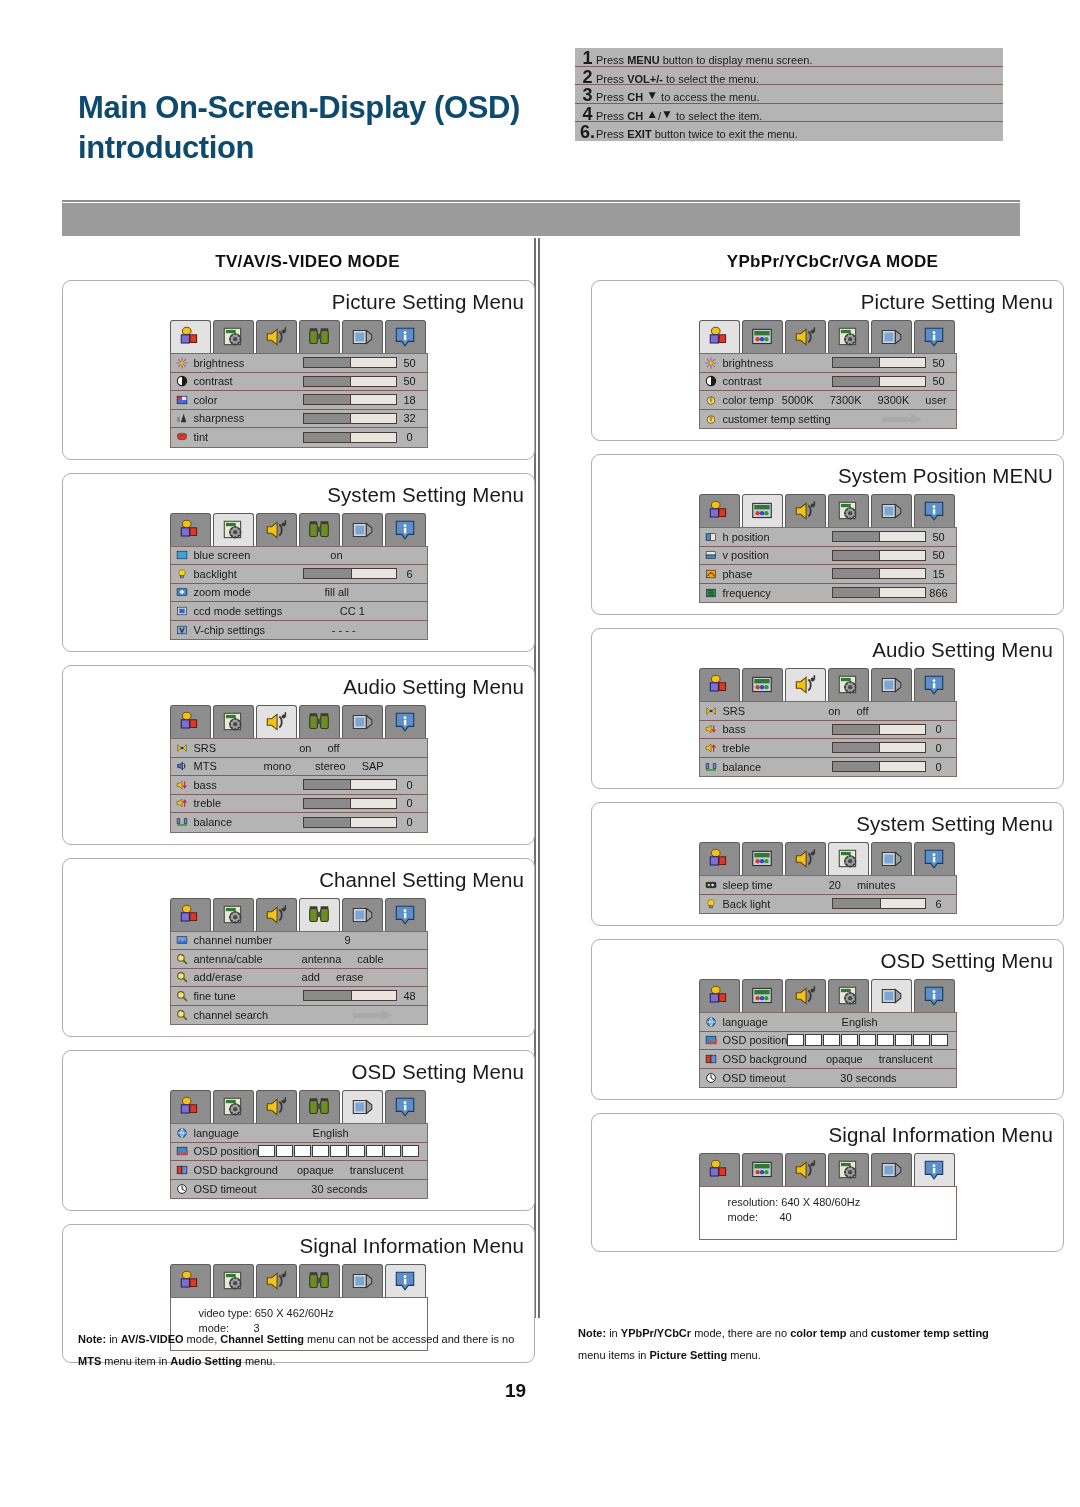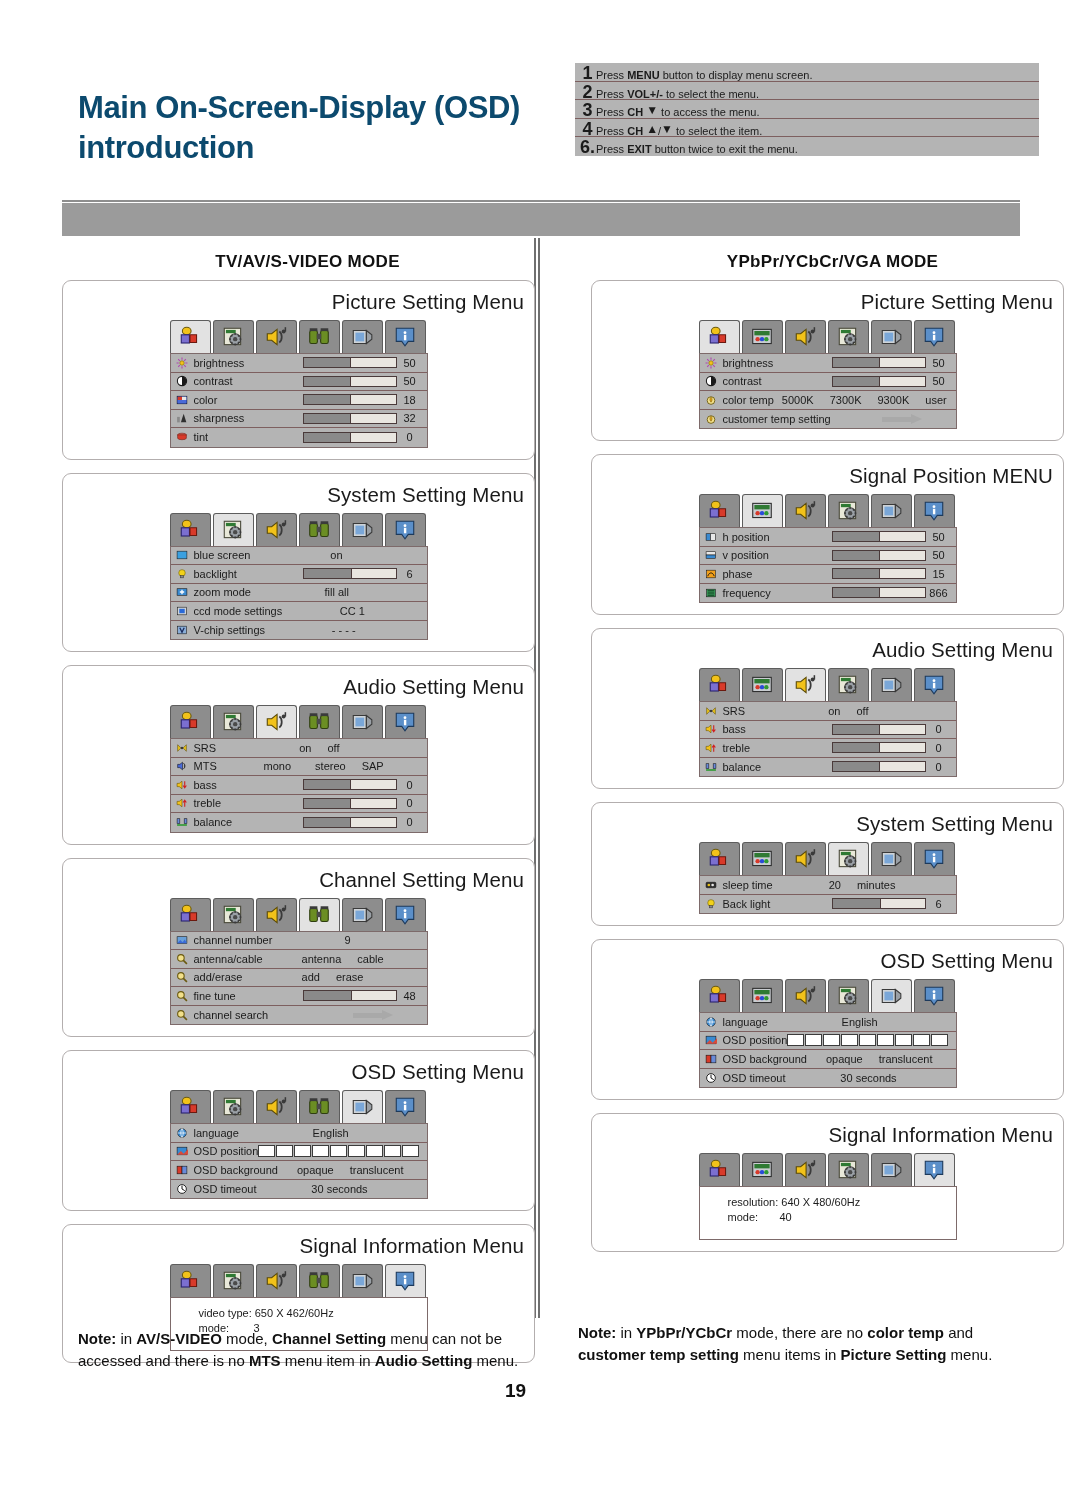--- a/index.html
+++ b/index.html
@@ -10,21 +10,21 @@
   }
   .page{position:absolute;left:0;top:0;width:1080px;height:1507px;}
 
   
   .title{
     position:absolute;left:78px;top:88px;width:470px;
     font-weight:bold;font-size:31px;line-height:1.28;
     letter-spacing:-0.4px;color:#0c4a6e;
   }
   .steps{
-    position:absolute;left:575px;top:63px;width:464px;
+    position:absolute;left:575px;top:48px;width:428px;
     font-size:16.5px;line-height:21.5px;color:#111;
   }
   .steps .row{display:block;white-space:nowrap;}
   .steps .num{font-weight:bold;font-size:18px;display:inline-block;width:17px;}
   .steps b{font-weight:bold;}
   .arr{font-size:12px;display:inline-block;vertical-align:2px;}
 
   .graybar{
     position:absolute;left:62px;top:203px;width:958px;height:33px;
     background:#9b9b9b;
@@ -111,21 +111,21 @@
   .chips span{width:17px;height:12px;border:1.3px solid #3c3c3c;background:#fff;display:block;box-sizing:border-box;}
 
   .info{
     background:#fff;border:1.4px solid #7d6a6a;
     font-size:11px;color:#1b1b1b;padding:8px 0 14px 0;
     line-height:15px;
   }
   .info div{padding-left:28px;white-space:pre;}
 
   
-  .note{position:absolute;font-size:15px;line-height:22px;color:#111;}
+  .note{position:absolute;font-size:11px;line-height:22px;color:#111;}
   .note b{font-weight:bold;}
   .note.l{left:78px;top:1328px;width:450px;}
   .note.r{left:578px;top:1322px;width:430px;}
   .pageno{position:absolute;left:505px;top:1380px;font-size:19px;font-weight:bold;}
 </style>
 </head>
 <body>
 
 <div class="page">
 
@@ -1012,21 +1012,21 @@
                 </span>
                 <span class="lab">customer temp setting</span>
                 <span class="spacer"></span>
                 <span class="gar"></span>
                 <span class="num"></span>
               </div>
             </div>
           </div>
         </div>
         <div class="card">
-          <div class="cap">Signal Position MENU</div>
+          <div class="cap">System Position MENU</div>
           <div class="osd">
             <div class="tabs">
               <div class="tab">
                 <span>
                   <svg width="24" height="24" viewBox="0 0 22 22">
                     <ellipse cx="8" cy="5.5" rx="4" ry="3.4" fill="#f2c21a" stroke="#6b5a10"></ellipse>
                     <rect x="3" y="9" width="7.5" height="7.5" fill="#7b6fd0" stroke="#2a2470"></rect>
                     <path d="M11 9 l6 0 l0 7 l-6 0 z" fill="#d83a2a" stroke="#6b1a10"></path>
                   </svg>
                 </span>

